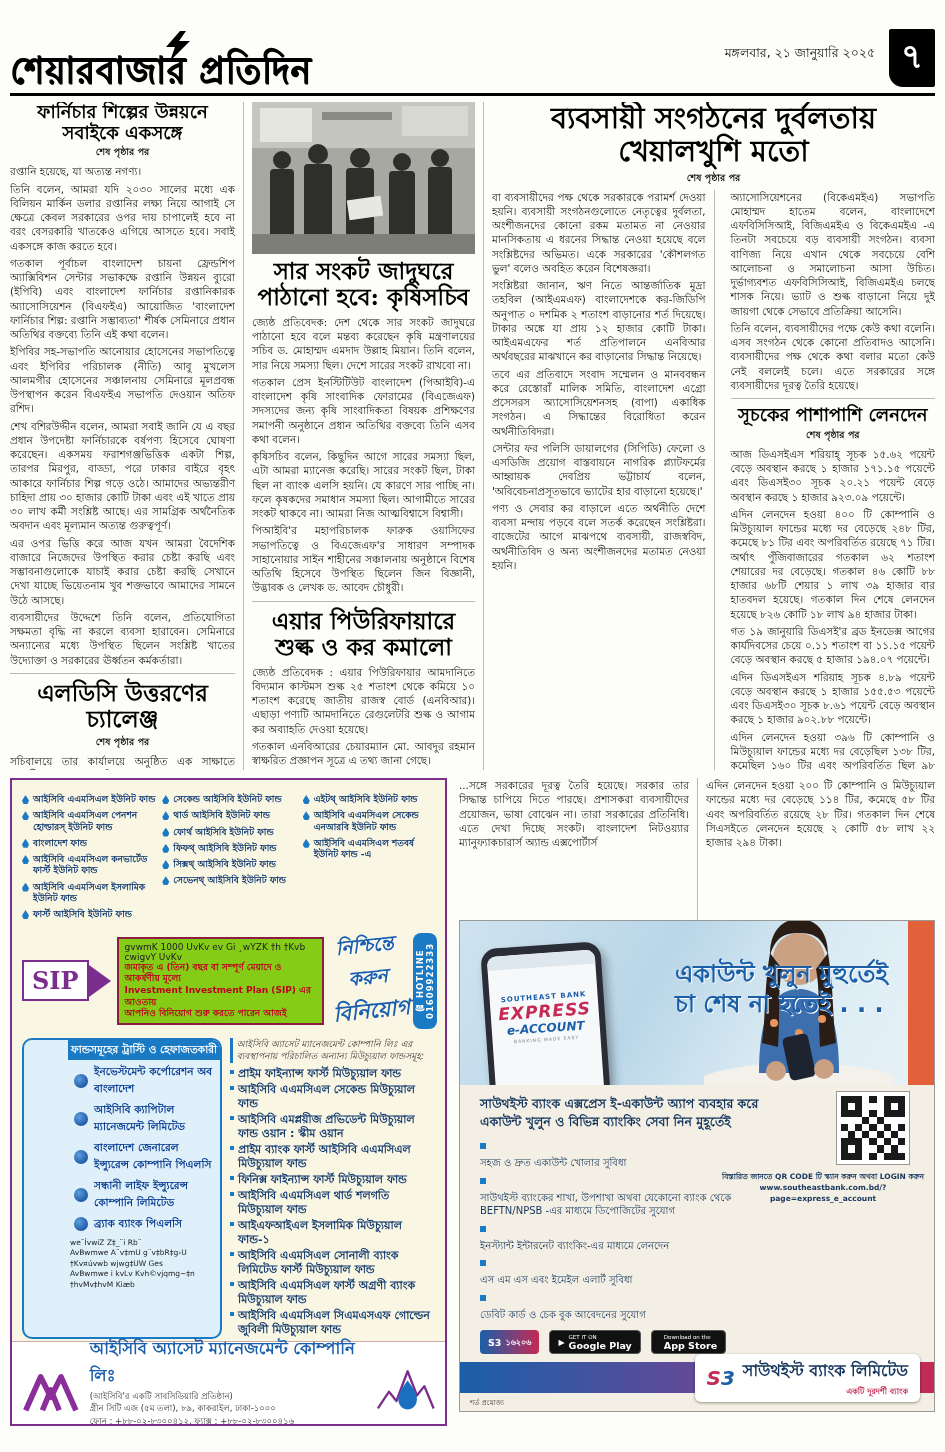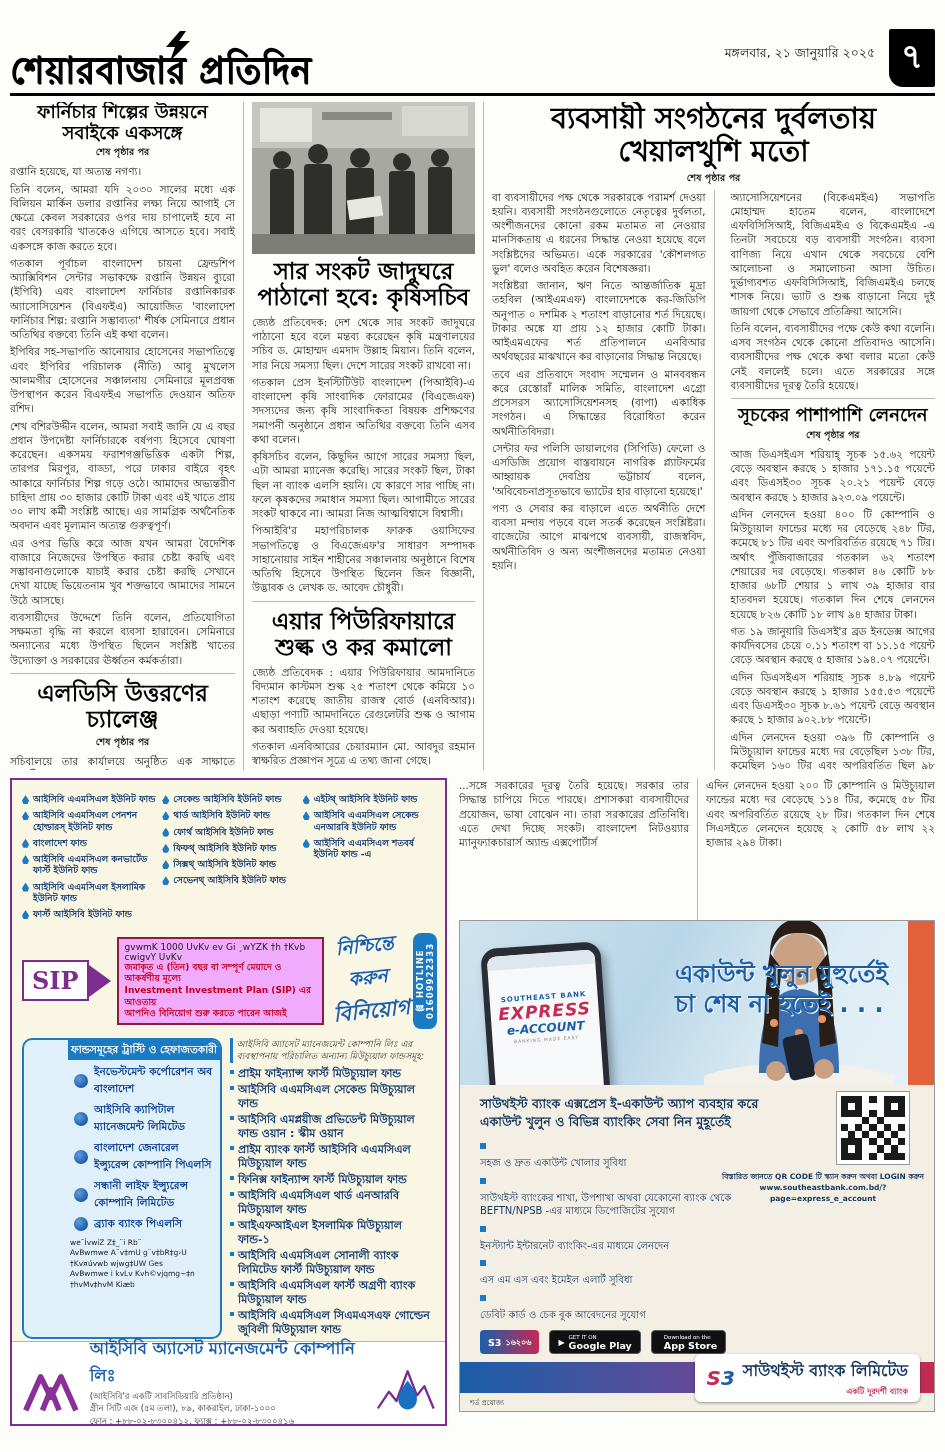--- a/index.html
+++ b/index.html
@@ -73,21 +73,21 @@
   .fund-item { display:flex; gap:4px; font-size:9px; font-weight:bold; color:#123a6e;
     margin-bottom:5px; line-height:1.25; }
   .drop { flex:0 0 auto; width:7px; height:9px; background:#1a7ac4; margin-top:1px;
     border-radius:50% 50% 50% 50%/60% 60% 40% 40%; clip-path:polygon(50% 0,100% 60%,85% 100%,15% 100%,0 60%); }
   .sip-row { display:flex; align-items:center; gap:6px; padding:2px 8px 4px 10px; }
   .sip-box { display:flex; align-items:center; }
   .sip-tag { border:2px solid #7b2e8d; background:#fff; color:#7b2e8d; font-weight:bold;
     font-size:24px; padding:4px 8px; font-family:"DejaVu Serif",serif; }
   .sip-arrow { width:0; height:0; border-top:16px solid transparent; border-bottom:16px solid transparent;
     border-left:22px solid #7b2e8d; }
-  .sip-text { border:2px solid #8c1d40; background:#f0abfc; padding:3px 6px; width:218px; }
+  .sip-text { border:2px solid #8c1d40; background:#84cc16; padding:3px 6px; width:218px; }
   .sip-text .l0 { font-size:9px; color:#222; }
   .sip-text .lr { font-size:9px; font-weight:bold; color:#c00020; line-height:1.3; }
   .script-wrap { text-align:center; flex:1; transform:rotate(-6deg); }
   .script1 { font-size:19px; font-weight:bold; color:#1a5fae; font-style:italic;
     text-shadow:1px 1px 0 #fff; }
   .script2 { font-size:21px; font-weight:bold; color:#1a5fae; font-style:italic; }
   .hotline-strip { writing-mode:vertical-rl; transform:rotate(180deg); background:#1a7ac4;
     color:#fff; font-size:8.5px; font-weight:bold; border-radius:8px; padding:8px 2px;
     height:96px; text-align:center; letter-spacing:1px; }
   .icb-lower { display:flex; gap:8px; padding:4px 8px 2px 10px; flex:1; }
@@ -496,21 +496,21 @@
               <div class="of-item">
                 <span class="sq"></span>
                 <span>প্রাইম ব্যাংক ফার্স্ট আইসিবি এএমসিএল মিউচ্যুয়াল ফান্ড</span>
               </div>
               <div class="of-item">
                 <span class="sq"></span>
                 <span>ফিনিক্স ফাইন্যান্স ফার্স্ট মিউচ্যুয়াল ফান্ড</span>
               </div>
               <div class="of-item">
                 <span class="sq"></span>
-                <span>আইসিবি এএমসিএল থার্ড এনআরবি মিউচ্যুয়াল ফান্ড</span>
+                <span>আইসিবি এএমসিএল থার্ড শলগতি মিউচ্যুয়াল ফান্ড</span>
               </div>
               <div class="of-item">
                 <span class="sq"></span>
                 <span>আইএফআইএল ইসলামিক মিউচ্যুয়াল ফান্ড-১</span>
               </div>
               <div class="of-item">
                 <span class="sq"></span>
                 <span>আইসিবি এএমসিএল সোনালী ব্যাংক লিমিটেড ফার্স্ট মিউচ্যুয়াল ফান্ড</span>
               </div>
               <div class="of-item">

